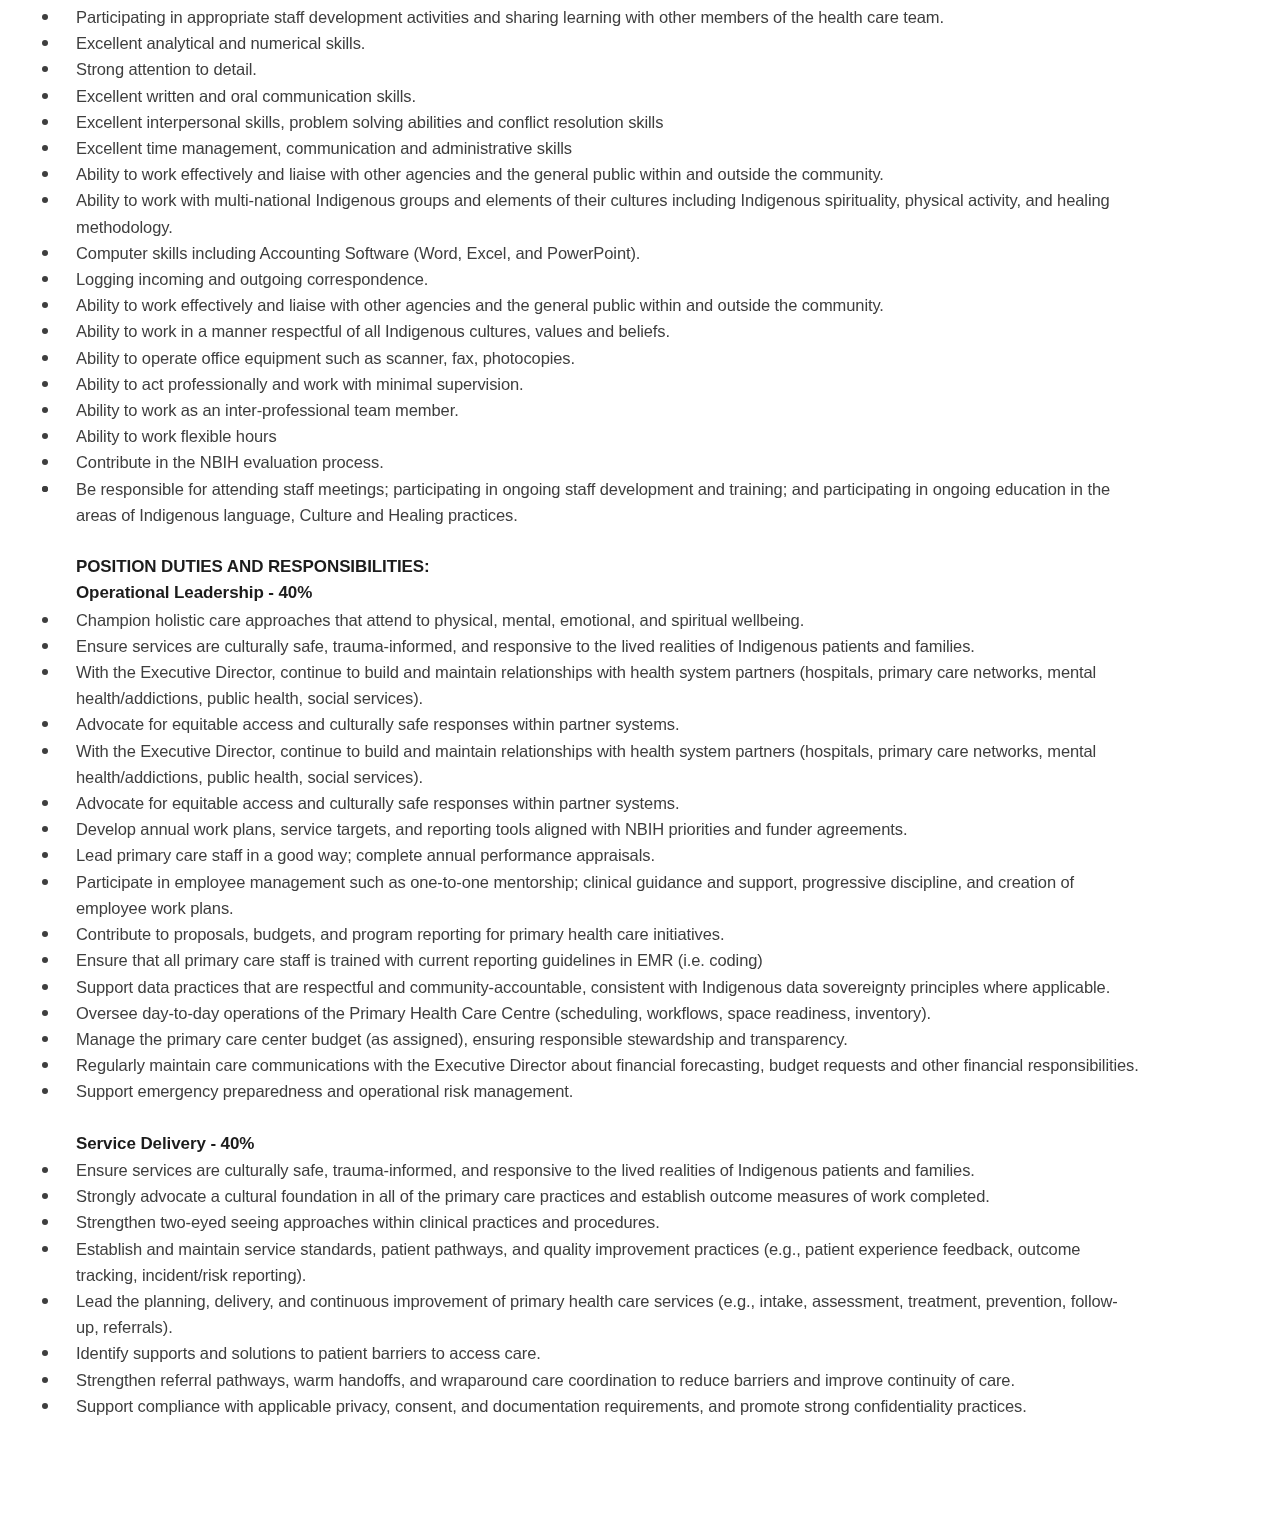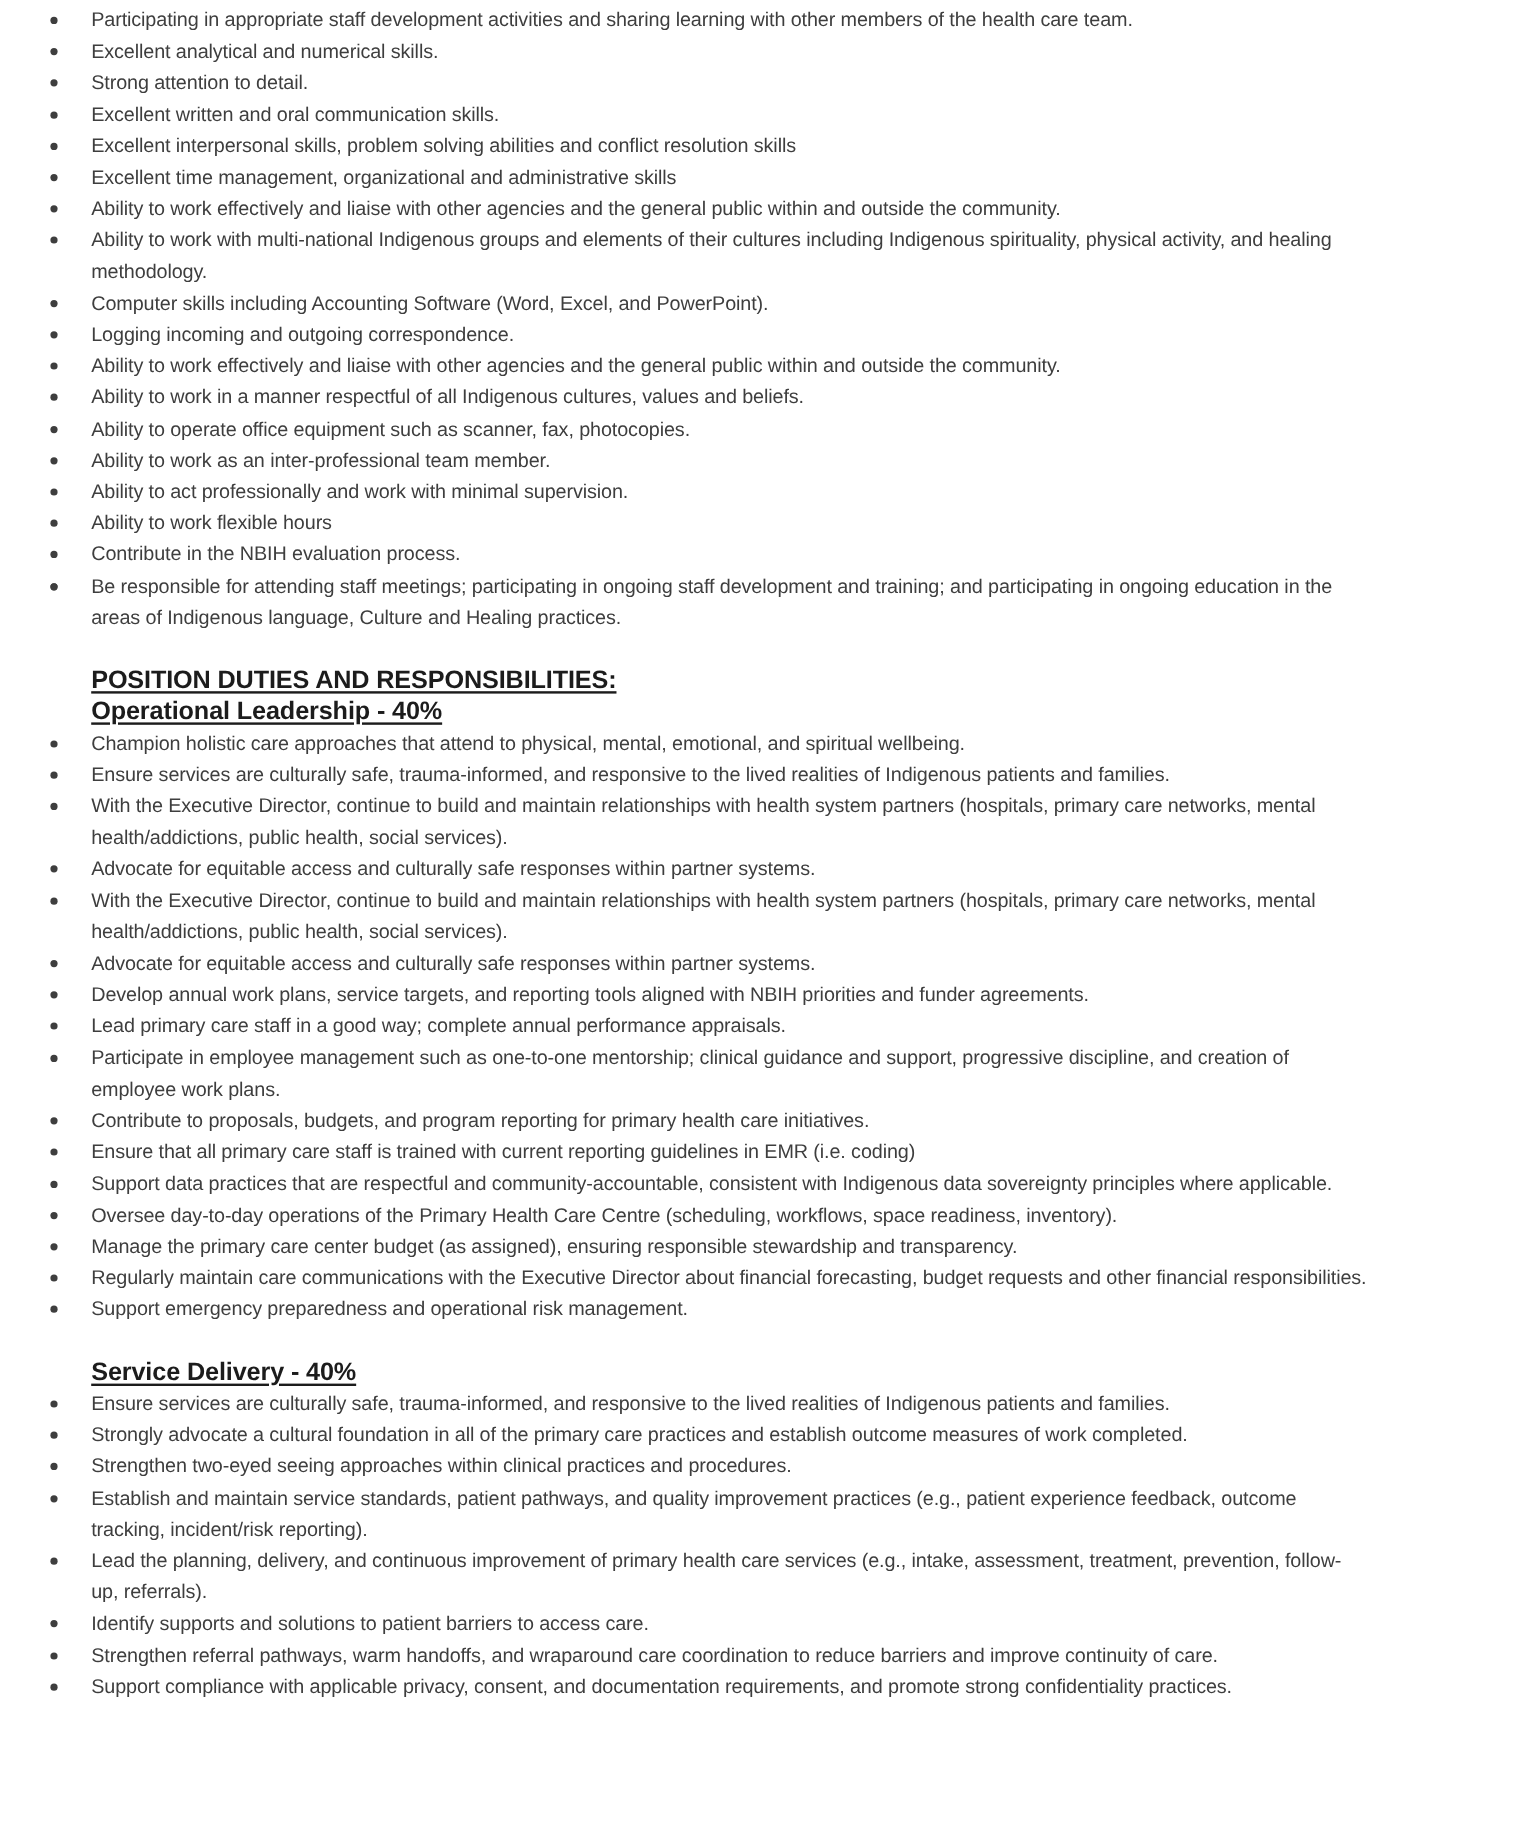--- a/index.html
+++ b/index.html
@@ -34,54 +34,53 @@
     position: absolute;
     left: -34px;
     top: 10px;
     width: 6px;
     height: 6px;
     border-radius: 50%;
     background: #3e3e3e;
   }
   .hline {
     margin: 0;
-    font-size: 21px;
+    font-size: 17px;
     font-weight: bold;
     letter-spacing: -0.1px;
     line-height: 26.2px;
     color: #1c1c1c;
-    text-decoration: underline;
     text-decoration-thickness: 1.5px;
     text-underline-offset: 3px;
   }
   .blank-line {
     height: 26.2px;
   }
 </style>
 </head>
 <body>
 
 <div class="doc">
 
   <ul class="blist">
     <li><span class="dot"></span><span>Participating in appropriate staff development activities and sharing learning with other members of the health care team.</span></li>
     <li><span class="dot"></span><span>Excellent analytical and numerical skills.</span></li>
     <li><span class="dot"></span><span>Strong attention to detail.</span></li>
     <li><span class="dot"></span><span>Excellent written and oral communication skills.</span></li>
     <li><span class="dot"></span><span>Excellent interpersonal skills, problem solving abilities and conflict resolution skills</span></li>
-    <li><span class="dot"></span><span>Excellent time management, organizational and administrative skills</span></li>
+    <li><span class="dot"></span><span>Excellent time management, communication and administrative skills</span></li>
     <li><span class="dot"></span><span>Ability to work effectively and liaise with other agencies and the general public within and outside the community.</span></li>
     <li><span class="dot"></span><span>Ability to work with multi-national Indigenous groups and elements of their cultures including Indigenous spirituality, physical activity, and healing methodology.</span></li>
     <li><span class="dot"></span><span> Computer skills including Accounting Software (Word, Excel, and PowerPoint).</span></li>
     <li><span class="dot"></span><span>Logging incoming and outgoing correspondence.</span></li>
     <li><span class="dot"></span><span>Ability to work effectively and liaise with other agencies and the general public within and outside the community.</span></li>
     <li><span class="dot"></span><span>Ability to work in a manner respectful of all Indigenous cultures, values and beliefs.</span></li>
     <li><span class="dot"></span><span>Ability to operate office equipment such as scanner, fax, photocopies.</span></li>
+    <li><span class="dot"></span><span>Ability to act professionally and work with minimal supervision.</span></li>
     <li><span class="dot"></span><span>Ability to work as an inter-professional team member.</span></li>
-    <li><span class="dot"></span><span>Ability to act professionally and work with minimal supervision.</span></li>
     <li><span class="dot"></span><span>Ability to work flexible hours</span></li>
     <li><span class="dot"></span><span>Contribute in the NBIH evaluation process.</span></li>
     <li><span class="dot"></span></li>
     <li><span class="dot"></span><span>Be responsible for attending staff meetings; participating in ongoing staff development and training; and participating in ongoing education in the areas of Indigenous language, Culture and Healing practices.</span></li>
   </ul>
 
   <div class="blank-line"></div>
 
   <h2 class="hline">POSITION DUTIES AND RESPONSIBILITIES:</h2>
   <h3 class="hline">Operational Leadership - 40%</h3>

